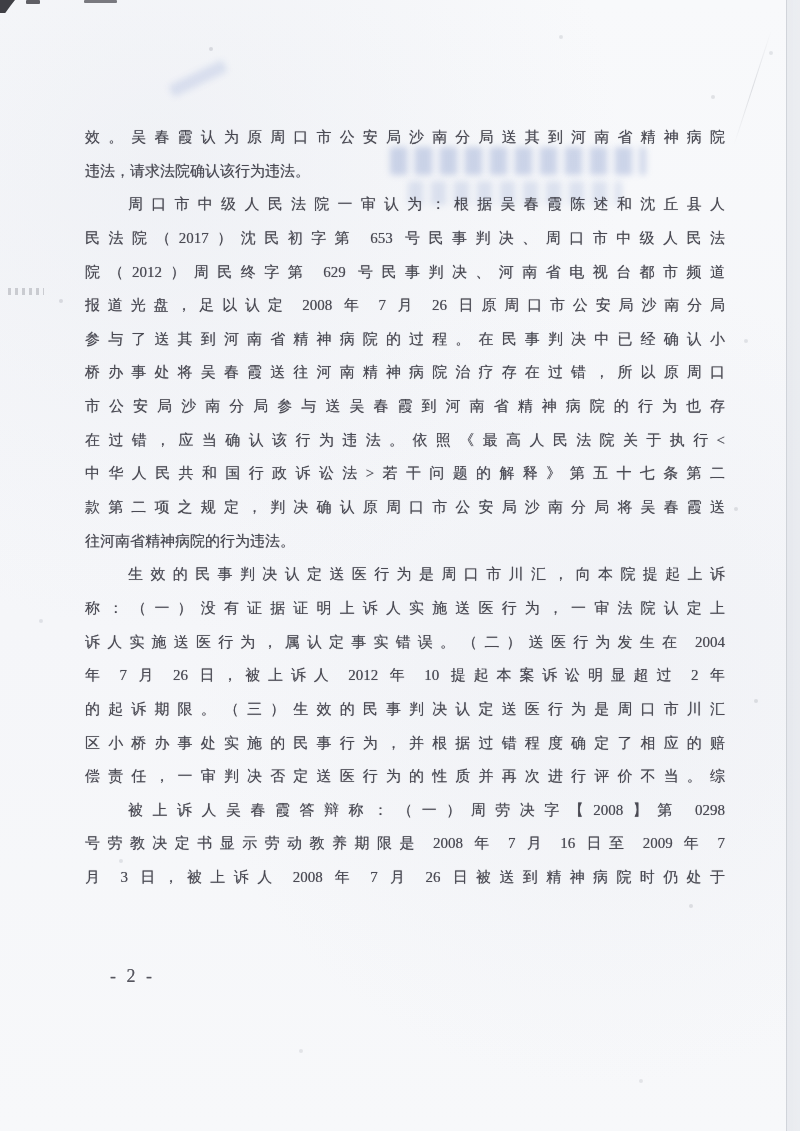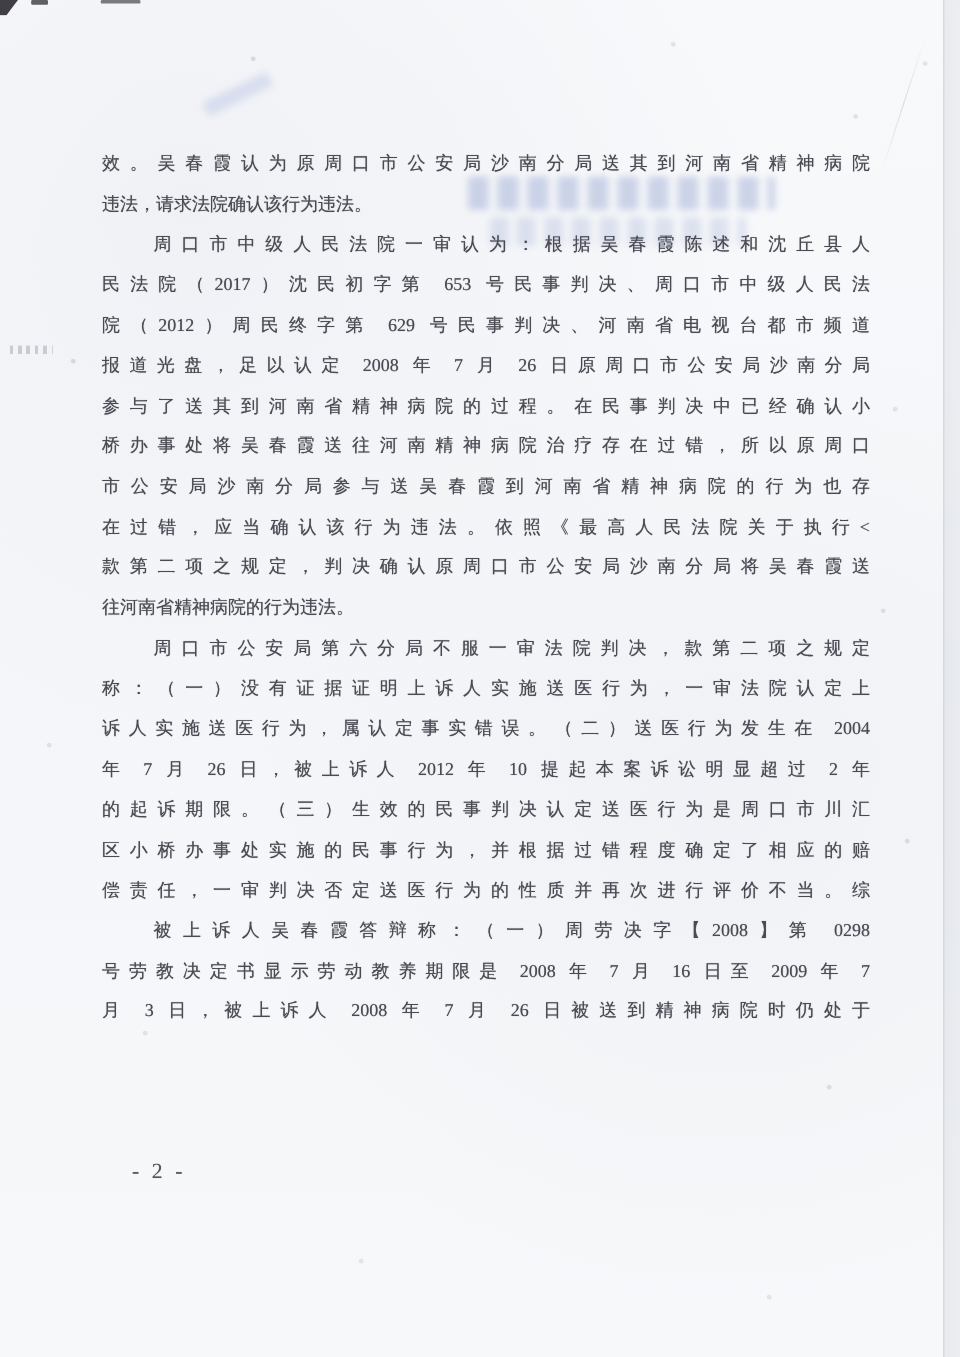--- a/index.html
+++ b/index.html
@@ -101,23 +101,24 @@
     <div class="line jfy">效。吴春霞认为原周口市公安局沙南分局送其到河南省精神病院</div>
     <div class="line jfy end">违法，请求法院确认该行为违法。</div>
     <div class="line jfy ind">周口市中级人民法院一审认为：根据吴春霞陈述和沈丘县人</div>
     <div class="line jfy">民法院（2017）沈民初字第 653 号民事判决、周口市中级人民法</div>
     <div class="line jfy">院（2012）周民终字第 629 号民事判决、河南省电视台都市频道</div>
     <div class="line jfy">报道光盘，足以认定 2008 年 7 月 26 日原周口市公安局沙南分局</div>
     <div class="line jfy">参与了送其到河南省精神病院的过程。在民事判决中已经确认小</div>
     <div class="line jfy">桥办事处将吴春霞送往河南精神病院治疗存在过错，所以原周口</div>
     <div class="line jfy">市公安局沙南分局参与送吴春霞到河南省精神病院的行为也存</div>
     <div class="line jfy">在过错，应当确认该行为违法。依照《最高人民法院关于执行&lt;</div>
+    <div class="line jfy">中华人民共和国行政诉讼法&gt;若干问题的解释》第五十七条第二</div>
     <div class="line jfy">款第二项之规定，判决确认原周口市公安局沙南分局将吴春霞送</div>
     <div class="line jfy end">往河南省精神病院的行为违法。</div>
-    <div class="line jfy ind">周口市公安局第六分局不服一审法院判决，款第二项之规定</div>
+    <div class="line jfy ind">生效的民事判决认定送医行为是周口市川汇，向本院提起上诉</div>
     <div class="line jfy">称：（一）没有证据证明上诉人实施送医行为，一审法院认定上</div>
     <div class="line jfy">诉人实施送医行为，属认定事实错误。（二）送医行为发生在 2004</div>
     <div class="line jfy">年 7 月 26 日，被上诉人 2012 年 10 提起本案诉讼明显超过 2 年</div>
     <div class="line jfy">的起诉期限。（三）生效的民事判决认定送医行为是周口市川汇</div>
     <div class="line jfy">区小桥办事处实施的民事行为，并根据过错程度确定了相应的赔</div>
     <div class="line jfy">偿责任，一审判决否定送医行为的性质并再次进行评价不当。综</div>
     <div class="line jfy ind">被上诉人吴春霞答辩称：（一）周劳决字【2008】第  0298</div>
     <div class="line jfy">号劳教决定书显示劳动教养期限是 2008 年 7 月 16 日至 2009 年 7</div>
     <div class="line jfy">月 3 日，被上诉人 2008 年 7 月 26 日被送到精神病院时仍处于</div>
   </div>

